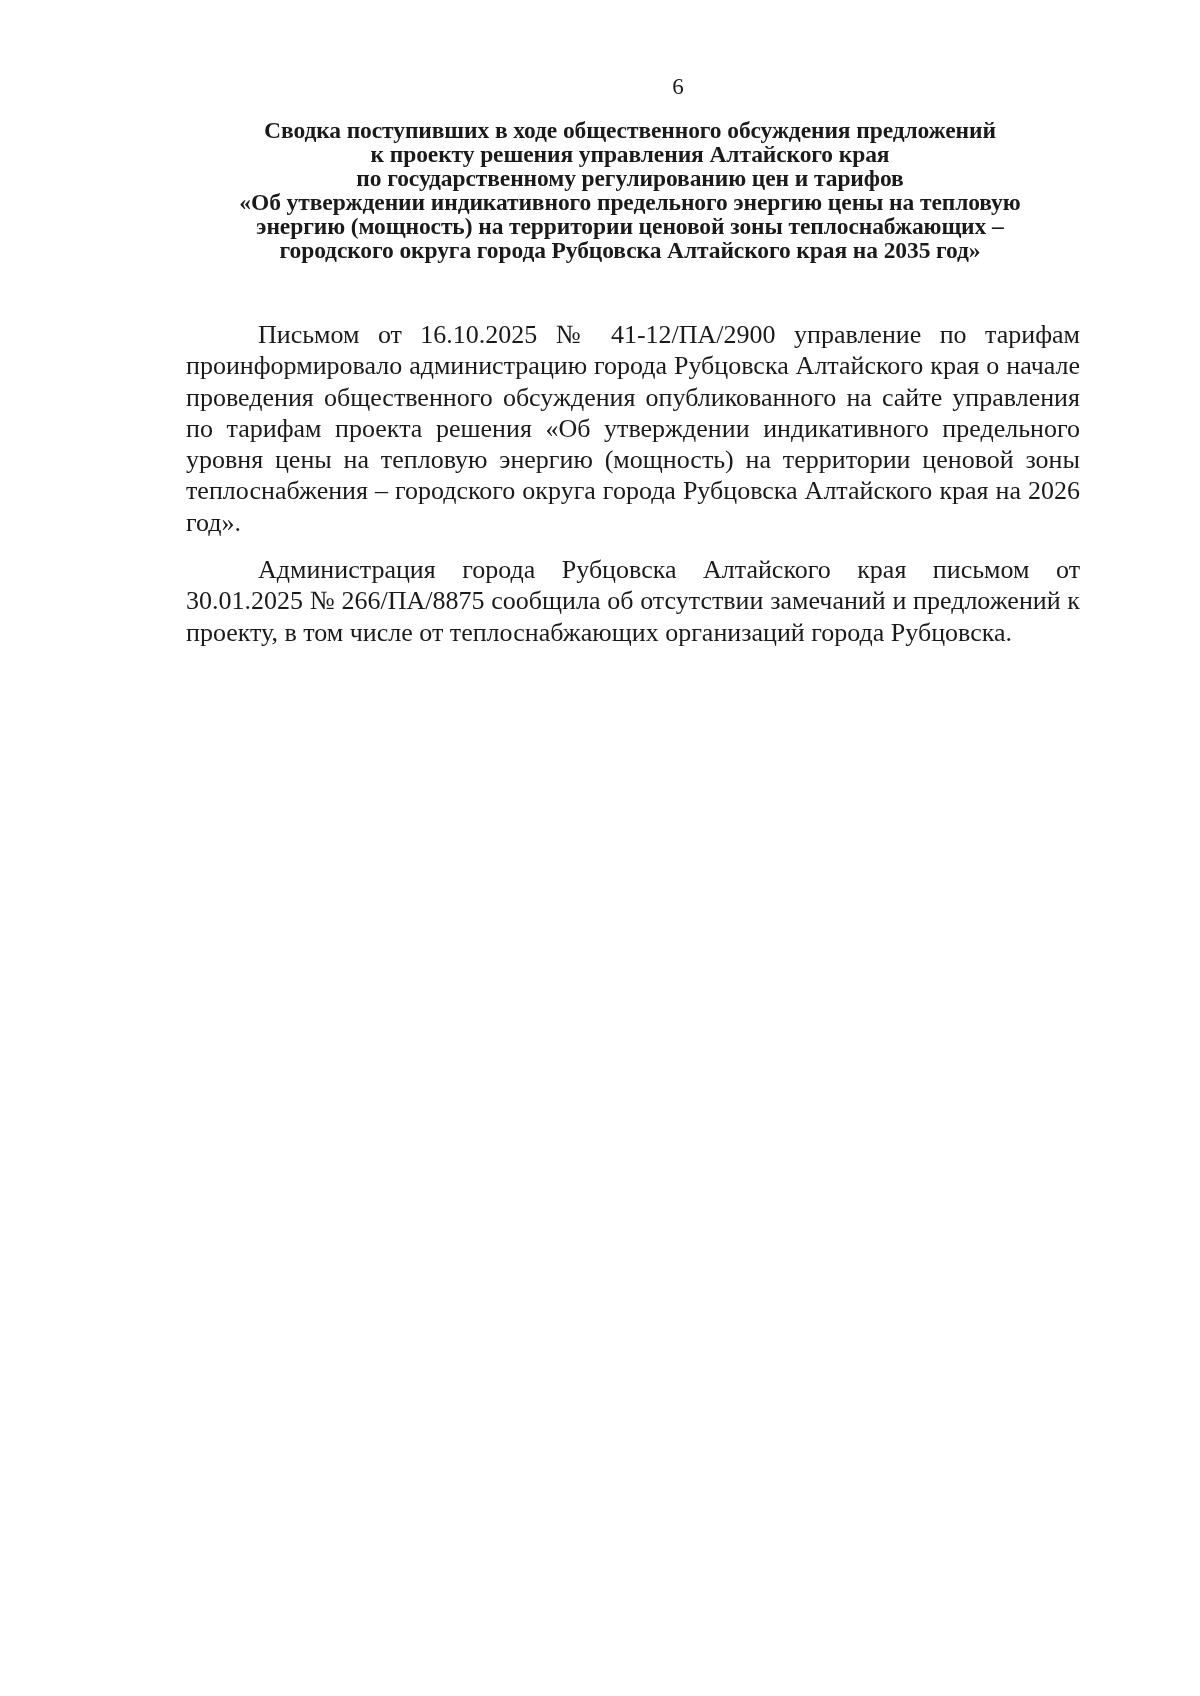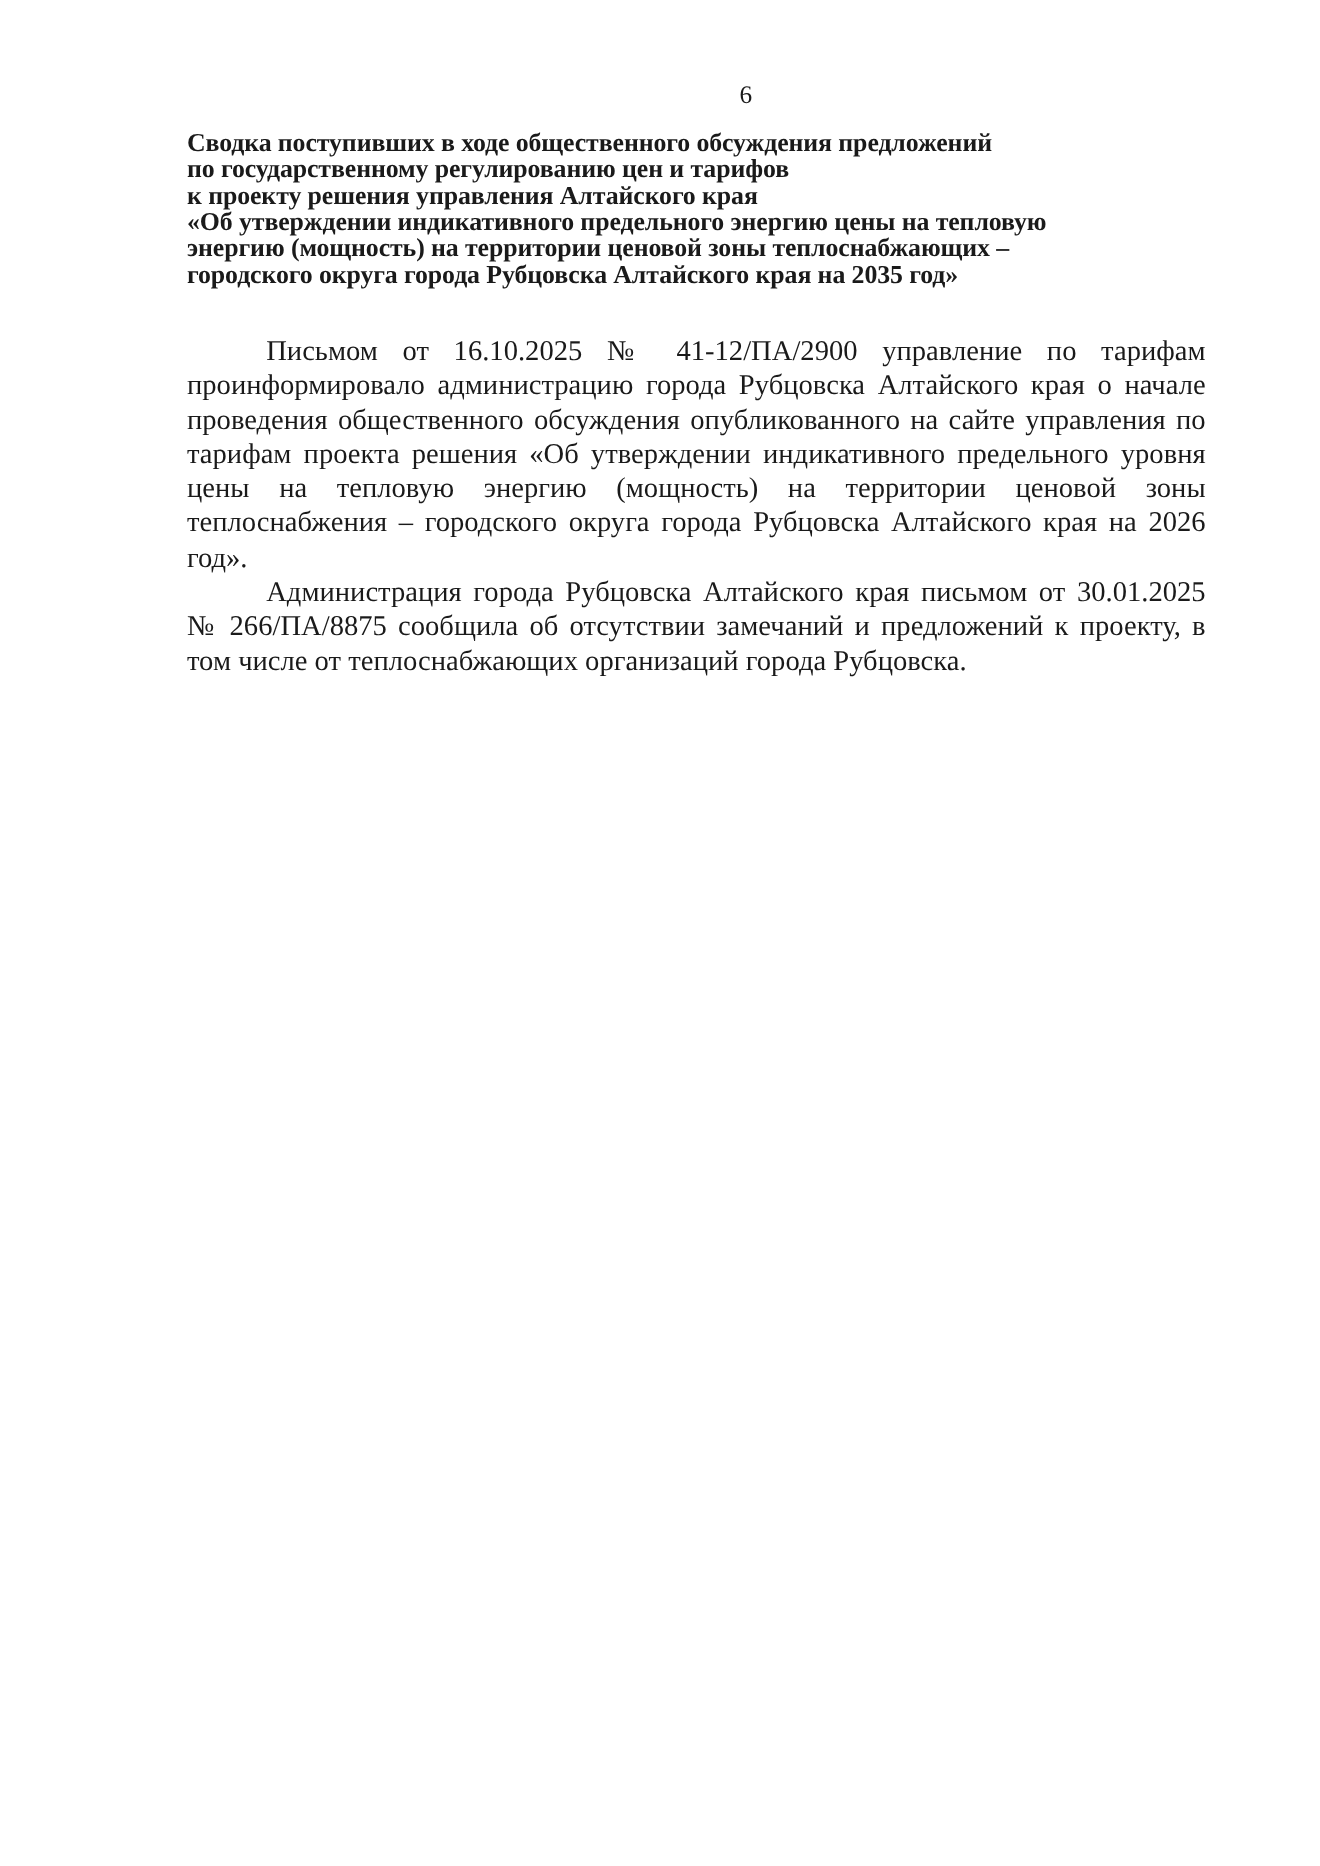--- a/index.html
+++ b/index.html
@@ -29,51 +29,52 @@
       width: 1200px;
       text-align: center;
       font-size: 23px;
       left: 78px;
     }
     .title {
       position: absolute;
       top: 118px;
       left: 170px;
       width: 920px;
+      text-align: center;
       font-weight: bold;
       font-size: 23.5px;
       line-height: 24px;
       letter-spacing: -0.1px;
     }
     .title div { white-space: nowrap; }
     .body {
       position: absolute;
       top: 303px;
       left: 170px;
       width: 926px;
       font-size: 26px;
       line-height: 31.3px;
     }
     .para {
-      margin: 0;
+      margin: 16px;
       text-align: justify;
       text-indent: 72px;
       hyphens: none;
     }
   </style>
 </head>
 <body>
 
 <div class="page">
   <div class="page-number">6</div>
 
   <div class="title">
     <div>Сводка поступивших в ходе общественного обсуждения предложений</div>
+    <div>к проекту решения управления Алтайского края</div>
     <div>по государственному регулированию цен и тарифов</div>
-    <div>к проекту решения управления Алтайского края</div>
     <div>«Об утверждении индикативного предельного энергию цены на тепловую</div>
     <div>энергию (мощность) на территории ценовой зоны теплоснабжающих –</div>
     <div>городского округа города Рубцовска Алтайского края на 2035 год»</div>
   </div>
 
   <div class="body">
     <p class="para">Письмом от 16.10.2025 № 41-12/ПА/2900 управление по тарифам проинформировало администрацию города Рубцовска Алтайского края о начале проведения общественного обсуждения опубликованного на сайте управления по тарифам проекта решения «Об утверждении индикативного предельного уровня цены на тепловую энергию (мощность) на территории ценовой зоны теплоснабжения – городского округа города Рубцовска Алтайского края на 2026 год».</p>
     <p class="para">Администрация города Рубцовска Алтайского края письмом от 30.01.2025 № 266/ПА/8875 сообщила об отсутствии замечаний и предложений к проекту, в том числе от теплоснабжающих организаций города Рубцовска.</p>
   </div>
 </div>

